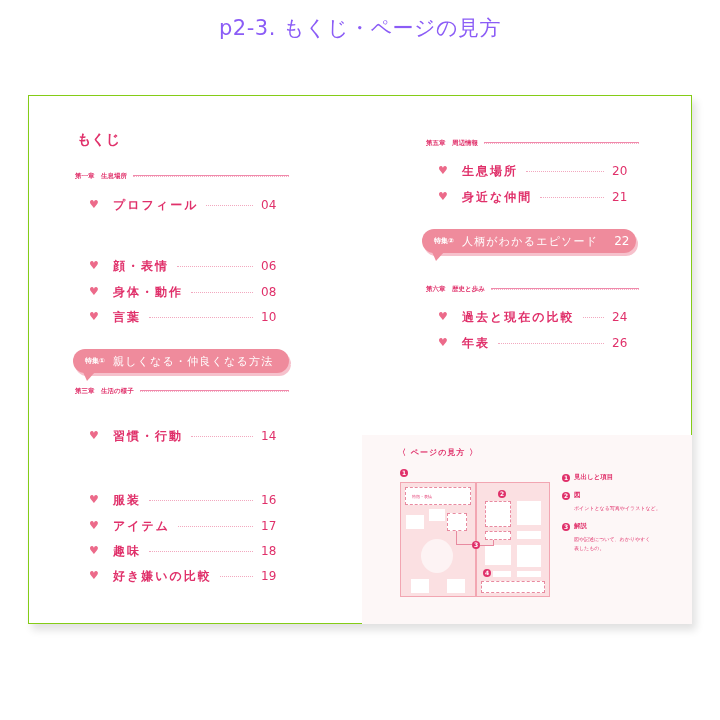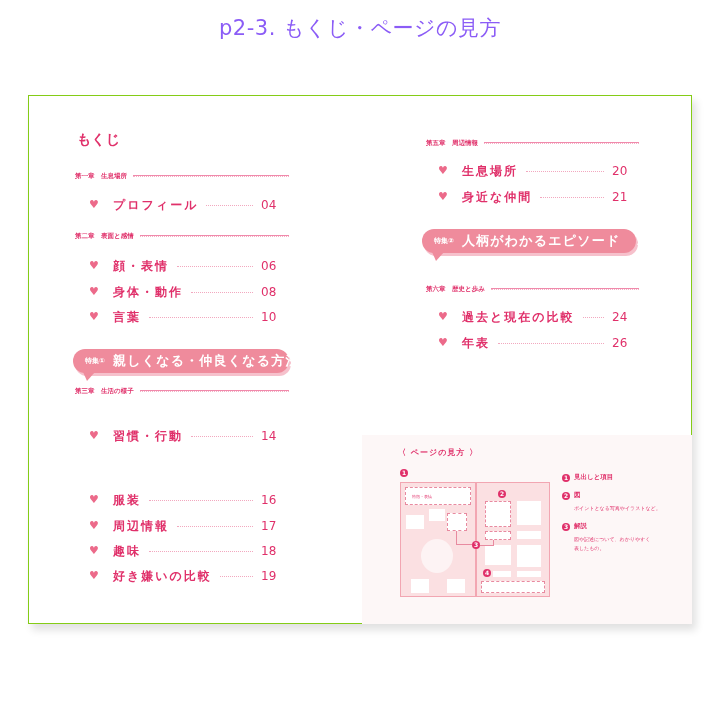--- a/index.html
+++ b/index.html
@@ -42,21 +42,21 @@
   }
   .feature.filled { background: #ef8b9c; box-shadow: 2px 3px 0 #f6c1cc; }
   .feature.outline { background: #fff; border: 1px solid #f2a0b3; box-shadow: 2px 3px 0 #f6c1cc; }
   .feature .tail {
     position: absolute; left: 10px; bottom: -8px; width: 0; height: 0;
     border-left: 4px solid transparent; border-right: 8px solid transparent;
   }
   .feature.filled .tail { border-top: 9px solid #ef8b9c; }
   .feature.outline .tail { border-top: 9px solid #f2a0b3; }
   .feature .f-prefix { font-size: 7px; font-weight: bold; margin-right: 8px; white-space: nowrap; }
-  .feature .f-title { font-size: 13px; font-weight: bold; letter-spacing: 1.2px; white-space: nowrap; }
+  .feature .f-title { font-size: 11px; font-weight: normal; letter-spacing: 1.2px; white-space: nowrap; }
   .feature .f-dots { flex: 1; margin: 0 8px; height: 1px; }
   .feature .f-page { font-size: 12px; }
   .feature.filled .f-prefix, .feature.filled .f-title, .feature.filled .f-page { color: #ffffff; }
   .feature.filled .f-dots { border-bottom: 1px dotted #fbd3dc; }
   .feature.outline .f-prefix, .feature.outline .f-title, .feature.outline .f-page { color: #e0306a; }
   .feature.outline .f-dots { border-bottom: 1px dotted #f2a8bf; }
 
   
   .howto {
     position: absolute; left: 333px; top: 339px; width: 330px; height: 189px;
@@ -99,24 +99,20 @@
     <span class="label">第一章　生息場所</span>
       <span class="rule"></span>
   </div>
   <div class="entry" style="left:58px; top:102px; width:188px;">
     <span class="heart">♥</span>
     <span class="title">プロフィール</span>
     <span class="dots"></span>
     <span class="page">04</span>
   </div>
 
-  <div class="chapter" style="left:46px; top:135px; width:214px;">
-    <span class="label">第二章　表面と感情</span>
-      <span class="rule"></span>
-  </div>
   <div class="entry" style="left:58px; top:163px; width:188px;">
     <span class="heart">♥</span>
     <span class="title">顔・表情</span>
     <span class="dots"></span>
     <span class="page">06</span>
   </div>
   <div class="entry" style="left:58px; top:189px; width:188px;">
     <span class="heart">♥</span>
     <span class="title">身体・動作</span>
     <span class="dots"></span>
@@ -149,21 +145,21 @@
   </div>
 
   <div class="entry" style="left:58px; top:397px; width:188px;">
     <span class="heart">♥</span>
     <span class="title">服装</span>
     <span class="dots"></span>
     <span class="page">16</span>
   </div>
   <div class="entry" style="left:58px; top:423px; width:188px;">
     <span class="heart">♥</span>
-    <span class="title">周辺情報</span>
+    <span class="title">アイテム</span>
     <span class="dots"></span>
     <span class="page">17</span>
   </div>
   <div class="entry" style="left:58px; top:448px; width:188px;">
     <span class="heart">♥</span>
     <span class="title">趣味</span>
     <span class="dots"></span>
     <span class="page">18</span>
   </div>
   <div class="entry" style="left:58px; top:473px; width:188px;">

